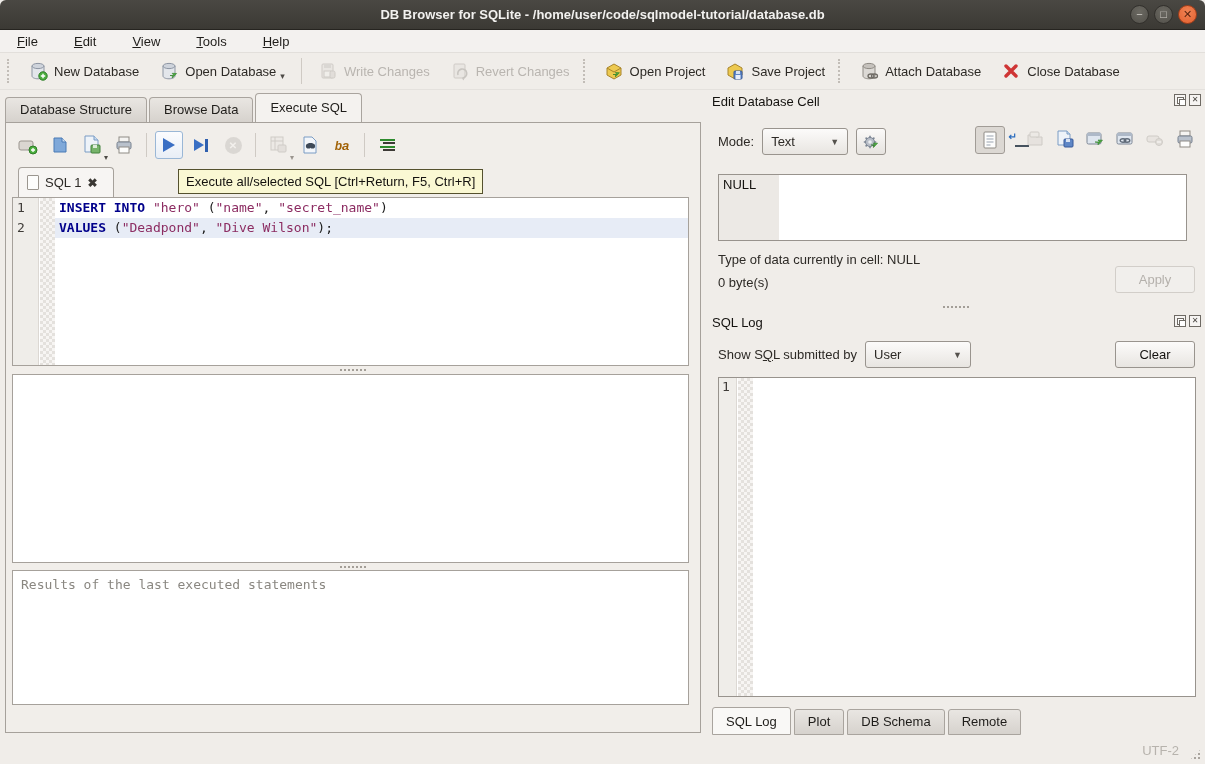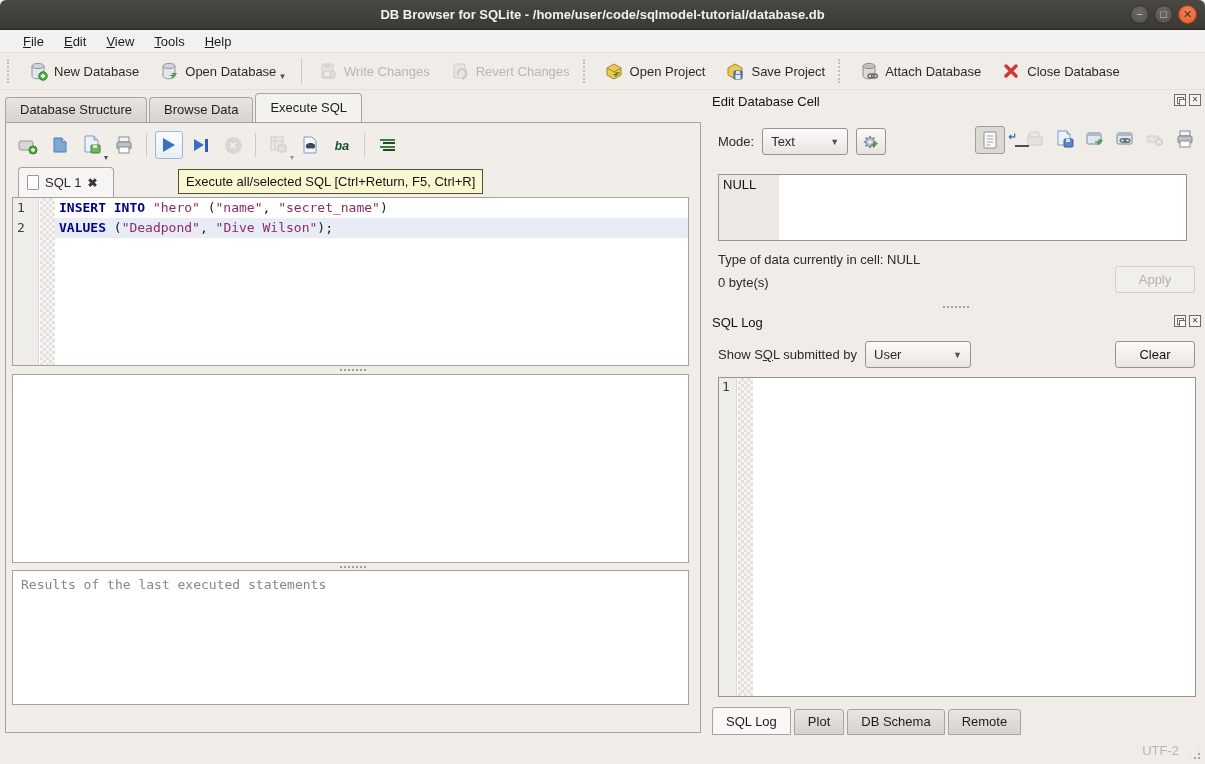--- a/index.html
+++ b/index.html
@@ -27,21 +27,21 @@
     background:radial-gradient(circle at 50% 35%, #6b6962, #52504a);
     border:1px solid #32302c;
     color:#cfccc6; font-size:11px; line-height:17px; text-align:center;
   }
   .winbtn.close { background:radial-gradient(circle at 50% 35%, #f08354, #e2602f); color:#5a2410; border-color:#a53f1a; }
 
   
   .menubar {
     left:0; top:30px; width:1205px; height:23px;
     background:#f3f1ef; border-bottom:1px solid #e2dfdb;
-    display:flex; align-items:center; padding-left:14px; gap:2px;
+    display:flex; align-items:center; padding-left:8px; gap:18px;
   }
   .menu-item { display:inline-block; padding:2px 9px; color:#1f1d1a; }
   .menu-item::first-letter { text-decoration:underline; }
 
   
   .toolbar {
     left:0; top:53px; width:1205px; height:37px;
     display:flex; align-items:center; padding-left:4px;
     border-bottom:1px solid #e4e1dd;
   }
@@ -188,21 +188,21 @@
   .encoding { position:absolute; right:26px; top:8px; color:#b7b3ad; }
   .sizegrip { position:absolute; right:3px; bottom:3px; width:13px; height:13px;
     background-image:radial-gradient(#a9a49e 1px, transparent 1.2px);
     background-size:4px 4px; clip-path:polygon(100% 0,100% 100%,0 100%); }
 
   
   .lines3 { width:14px; height:12px; border-top:2px solid #46525e; border-bottom:2px solid #46525e; position:relative; }
   .lines3::after { content:""; position:absolute; left:0; top:3px; width:14px; border-top:2px solid #46525e; }
   .wrap-arrow { position:absolute; right:-2px; bottom:-2px; color:#2f6fbf; font-size:10px; font-weight:bold; }
   .pressedbox { width:30px; height:28px; background:#dcd8d3; border:1px solid #a19c96; border-radius:3px; display:flex; align-items:center; justify-content:center; }
-  .ba { font-weight:bold; color:#14532d; font-size:12px; font-style:italic; }
+  .ba { font-weight:bold; color:#a16207; font-size:12px; font-style:italic; }
   .fmt { width:15px; height:13px; display:flex; flex-direction:column; justify-content:space-between; }
   .fmt i { display:block; height:2px; background:#2e8b2e; }
   .fmt i:nth-child(2), .fmt i:nth-child(4) { background:#3d3a36; margin-left:3px; }
 </style>
 </head>
 <body>
 
 <div class="abs titlebar">
   <span class="wtitle">DB Browser for SQLite - /home/user/code/sqlmodel-tutorial/database.db</span>
   <div class="winbtns">

